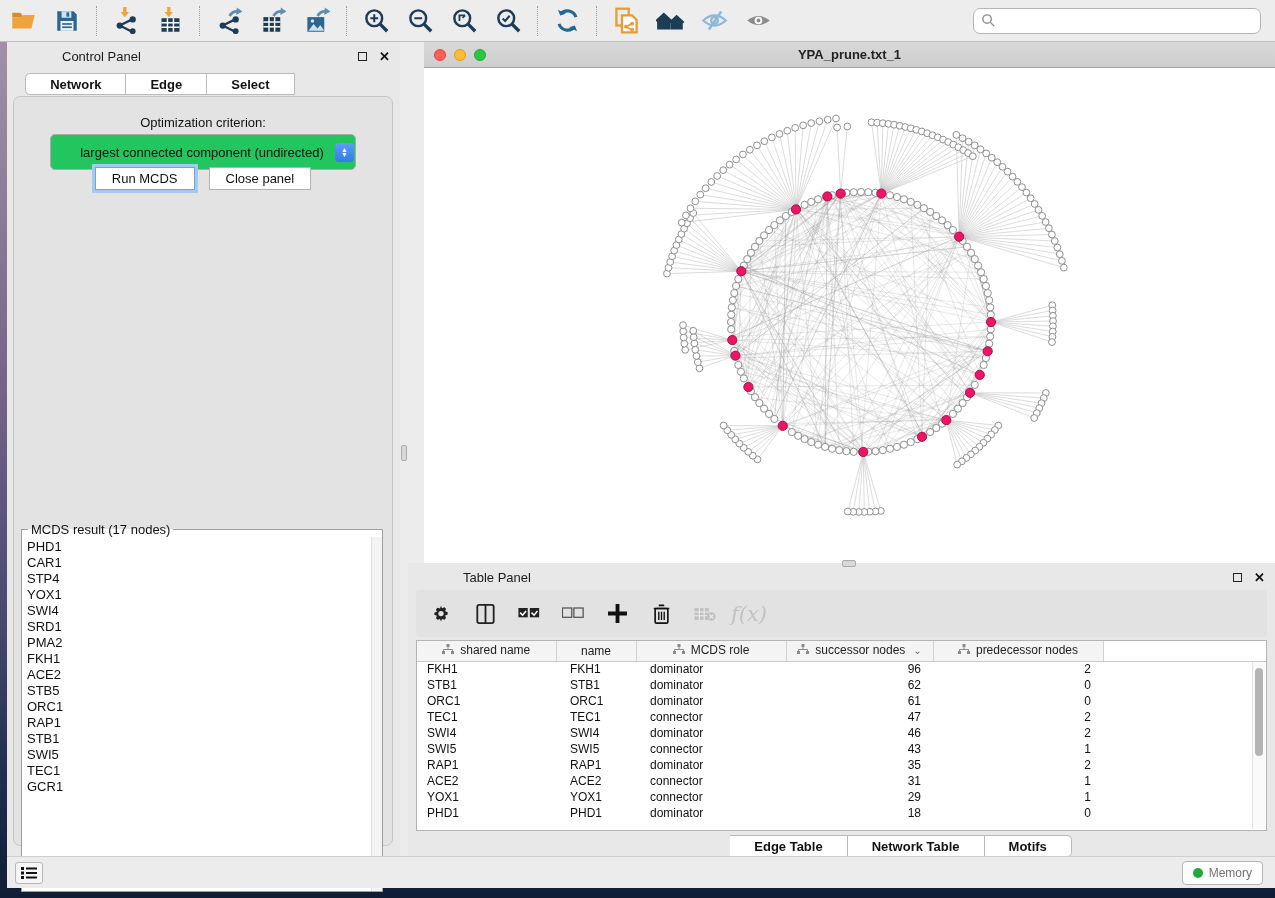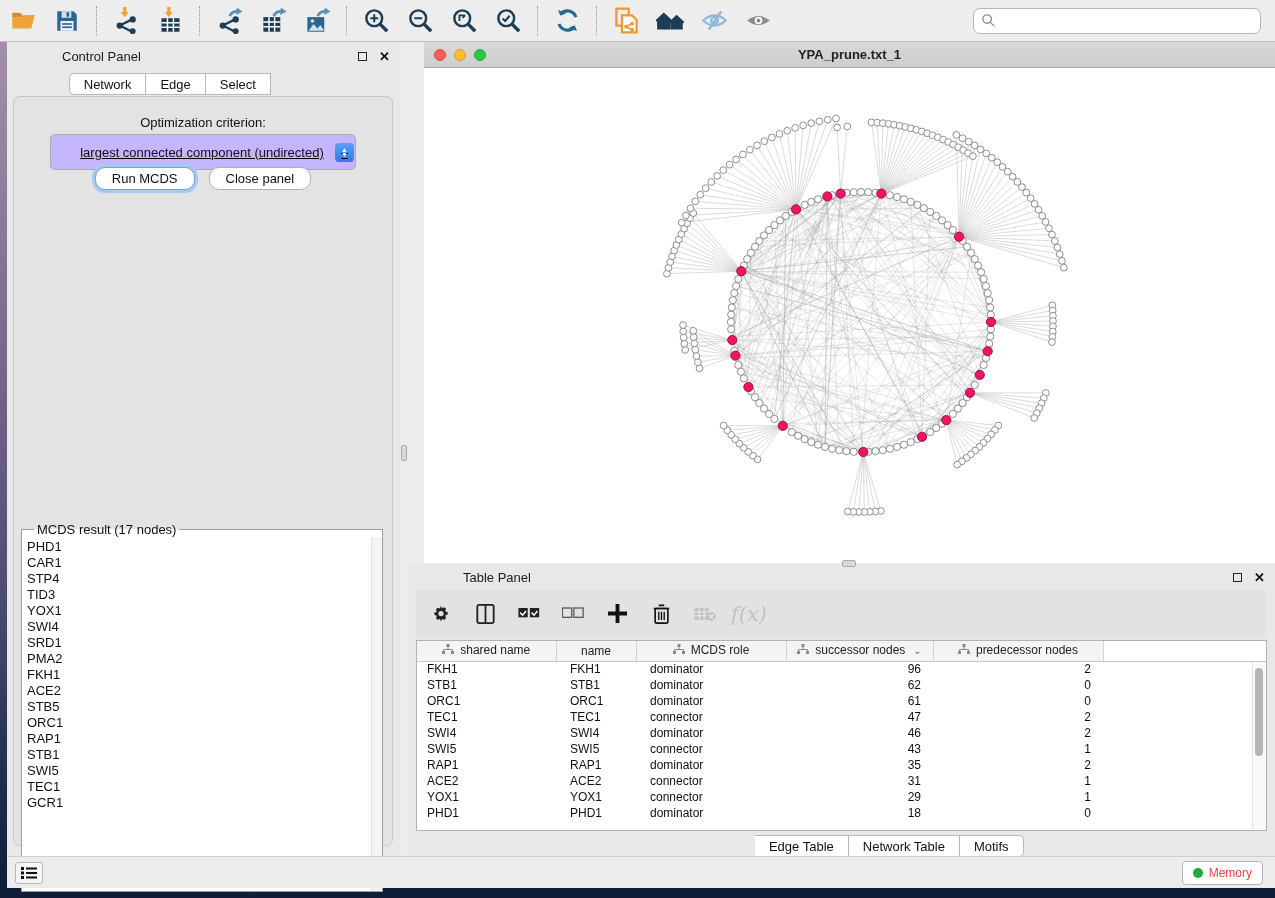--- a/index.html
+++ b/index.html
@@ -18,41 +18,41 @@
   #app { position:absolute; left:7px; top:42px; right:0; bottom:10px; background:#ececec; }
 
   
   #control-panel { position:absolute; left:0; top:0; width:393px; bottom:32px; background:#e8e8e8; }
   .panel-header { height:28px; display:flex; align-items:center; padding:0 10px; font-size:13px; color:#1a1a1a; }
   .panel-header .ph-title { flex:1;margin-left:45px; }
   .ph-float { width:9px; height:9px; border:1.5px solid #222; margin-right:12px; cursor:pointer; }
   .ph-close { font-size:13px; font-weight:bold; color:#111; cursor:pointer; line-height:1; }
   #cp-tabs { position:absolute; left:0; right:0; top:31px; display:flex; justify-content:center; }
   .seg { display:flex; }
-  .seg .seg-btn { height:22px; padding:0 14px; background:#fff; border:1px solid #b9b9b9; border-left:none;
-    font-size:13px; display:flex; align-items:center; cursor:pointer; color:#111; }
+  .seg .seg-btn { height:22px; padding:0 24px; background:#fff; border:1px solid #b9b9b9; border-left:none;
+    font-size:13px; display:flex; align-items:center; cursor:pointer; color:#111;font-weight:bold; }
   .seg .seg-btn:first-child { border-left:1px solid #b9b9b9; border-radius:5px 0 0 5px; }
   .seg .seg-btn:last-child { border-radius:0 5px 5px 0; }
   .seg .seg-btn.active { background:#3a8cf7; border-color:#2f7ce0; color:#fff;margin-top:24px; }
   #cp-inner { position:absolute; left:6px; right:7px; top:54px; height:750px; background:#e3e3e3;
     border:1px solid #c6c6c6; border-radius:7px; }
   #opt-label { text-align:center; margin-top:18px; font-size:13px; color:#111; }
-  #criterion { position:absolute; left:36px; right:36px; top:37px; height:36px; background:#c4b5fd;
-    border:1px solid #ababab; border-radius:5px; display:flex; align-items:center; cursor:pointer;text-decoration:underline; }
+  #criterion { position:absolute; left:36px; right:36px; top:37px; height:36px; background:#22c55e;
+    border:1px solid #ababab; border-radius:5px; display:flex; align-items:center; cursor:pointer; }
   #criterion .crit-text { flex:1; text-align:center; font-size:13px; color:#111; padding-left:18px; }
   #criterion .stepper { width:19px; height:19px; margin-right:1px; border-radius:4px;
     background:linear-gradient(180deg,#5d9ef8,#2f7ce8); display:flex; flex-direction:column;
     align-items:center; justify-content:center; color:#fff; font-size:7px; line-height:5px; }
   #cp-buttons { position:absolute; left:0; right:0; top:70px; display:flex; justify-content:center; gap:14px; }
-  .mac-btn { height:23px; padding:0 16px; background:#fff; border:1px solid #b0b0b0; border-radius:10px;
+  .mac-btn { height:23px; padding:0 16px; background:#fff; border:1px solid #b0b0b0; border-radius:0;
     font-size:13px; color:#111; cursor:pointer; font-family:"Liberation Sans",sans-serif; }
   .mac-btn.focused { box-shadow:0 0 0 3px #a5c9f3; border-color:#6ea3dc; }
   #mcds-fieldset { position:absolute; left:7px; right:9px; top:425px; height:370px;
     border:1px solid #9f9f9f; background:#fff; margin:0; }
-  #mcds-fieldset legend { font-size:13px; color:#111; margin-left:12px; padding:0 3px; background:transparent; }
+  #mcds-fieldset legend { font-size:13px; color:#111; margin-left:6px; padding:0 3px; background:transparent; }
   #mcds-list { position:absolute; inset:0; background:#fff; overflow:hidden; padding:2px 0 0 5px; }
   #mcds-list .mcds-item { font-size:13px; line-height:16px; color:#111; }
   #mcds-scroll { position:absolute; top:0; bottom:0; right:0; width:11px; background:#f4f4f4; border-left:1px solid #e0e0e0; }
 
   
   #v-splitter { position:absolute; left:393px; width:8px; top:0; bottom:32px; background:#ececec; cursor:col-resize; }
   #v-grip { position:absolute; top:403px; left:0.5px; width:6px; height:16px; background:#d8d8d8;
     border:1px solid #aaa; border-radius:2px; }
   #h-grip { position:absolute; left:50%; top:518px; width:14px; height:7px; background:#d8d8d8;
     border:1px solid #aaa; border-radius:2px; cursor:row-resize; z-index:5; }
@@ -89,21 +89,21 @@
   td.num { text-align:right; padding-right:12px; }
   #tbl-scroll { position:absolute; top:21px; bottom:1px; right:1px; width:13px; background:#fafafa; border-left:1px solid #e3e3e3; }
   #tbl-thumb { position:absolute; top:6px; left:2px; width:8px; height:88px; background:#b5b5b5; border-radius:4px; }
   #tp-tabs { position:absolute; left:0; right:0; top:272px; display:flex; justify-content:center; }
 
   
   #status-bar { position:absolute; left:0; right:0; bottom:0; height:32px; background:#ececec; border-top:1px solid #cfcfcf; }
   #task-btn { position:absolute; left:8px; top:5px; width:28px; height:22px; background:#f6f6f6;
     border:1px solid #b7b7b7; border-radius:3px; display:flex; align-items:center; justify-content:center; cursor:pointer; }
   #memory-btn { position:absolute; right:12px; top:4px; height:24px; background:#fdfdfd; border:1px solid #b5b5b5;
-    border-radius:4px; display:flex; align-items:center; gap:6px; padding:0 10px; font-size:12px; color:#ef4444; cursor:pointer; }
+    border-radius:4px; display:flex; align-items:center; gap:6px; padding:0 10px; font-size:12px; color:#737373; cursor:pointer; }
   #memory-dot { width:10px; height:10px; border-radius:50%; background:#1faa3c; }
 </style>
 </head>
 <body>
 
 <div id="wallpaper"></div>
 
 <div id="toolbar">
   <span class="tb-btn">
     <svg width="27" height="27" viewBox="0 0 24 24">
@@ -279,21 +279,20 @@
         <button class="mac-btn focused">Run MCDS</button>
         <button class="mac-btn">Close panel</button>
       </div>
       <fieldset id="mcds-fieldset">
         <legend>MCDS result (17 nodes)</legend>
         <div style="position:relative; width:100%; height:100%;">
           <div id="mcds-list">
               <div class="mcds-item">PHD1</div>
               <div class="mcds-item">CAR1</div>
               <div class="mcds-item">STP4</div>
-              <div class="mcds-item">TID3</div>
               <div class="mcds-item">YOX1</div>
               <div class="mcds-item">SWI4</div>
               <div class="mcds-item">SRD1</div>
               <div class="mcds-item">PMA2</div>
               <div class="mcds-item">FKH1</div>
               <div class="mcds-item">ACE2</div>
               <div class="mcds-item">STB5</div>
               <div class="mcds-item">ORC1</div>
               <div class="mcds-item">RAP1</div>
               <div class="mcds-item">STB1</div>

